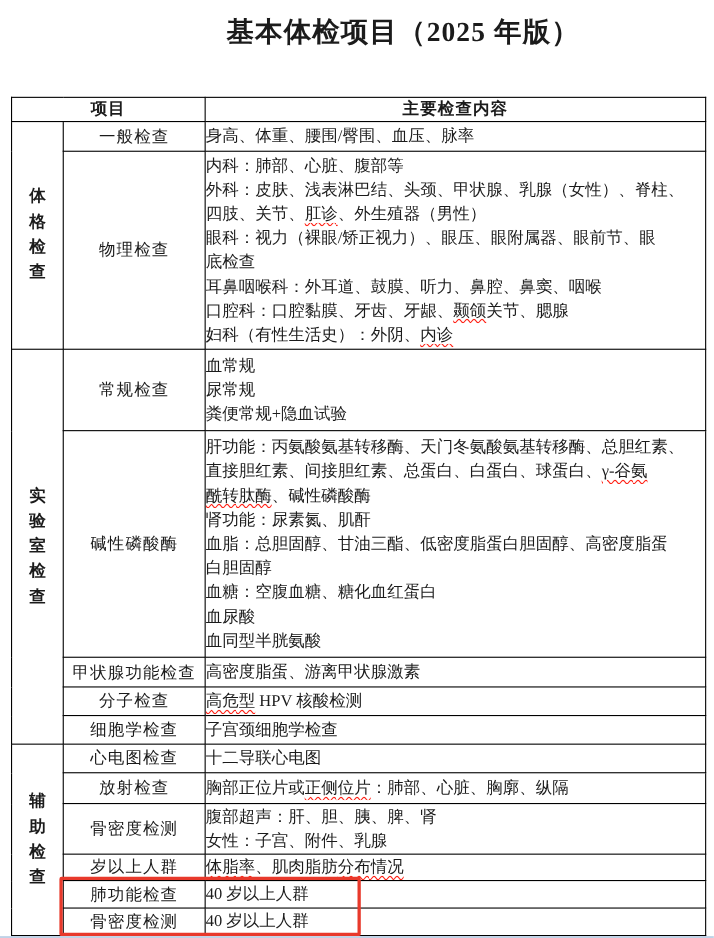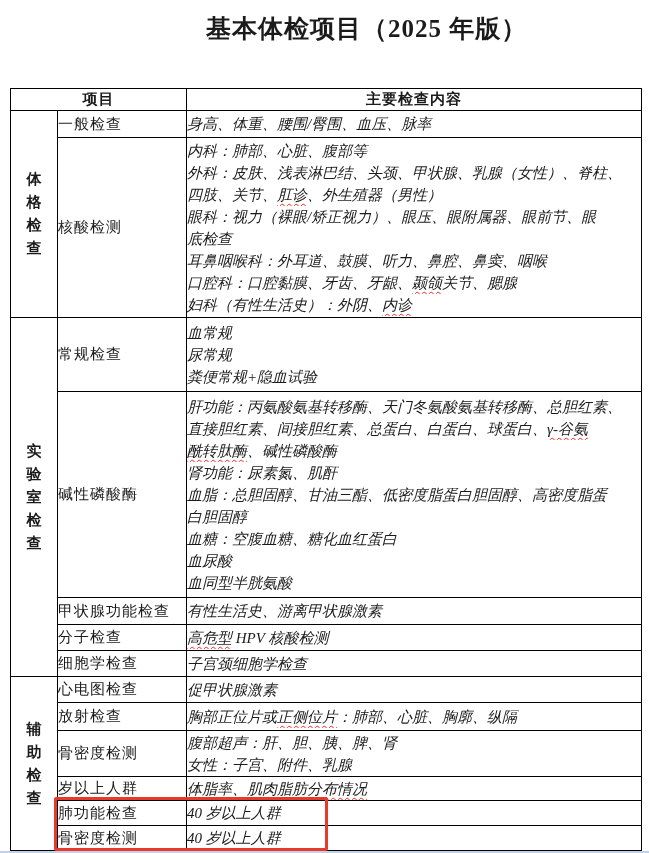--- a/index.html
+++ b/index.html
@@ -23,28 +23,28 @@
   }
   table.exam th{
     font-weight:bold;font-size:15px;height:21px;text-align:center;
     letter-spacing:1px;
   }
   td.cat{
     text-align:center;font-weight:bold;font-size:15px;
   }
   td.cat span{display:block;line-height:15px;margin:8px 0;}
   td.item{
-    font-size:15px;letter-spacing:1px;white-space:nowrap;
+    text-align:center;font-size:15px;letter-spacing:1px;white-space:nowrap;
     overflow:hidden;
   }
   td.content{
     font-size:15px;padding:1px 2px 1px 6px;
   }
   td.content .line{
-    line-height:22px;white-space:nowrap;overflow:hidden;font-style:italic;
+    line-height:22px;white-space:nowrap;overflow:hidden;
   }
   .sq{
     text-decoration:underline;
     text-decoration-style:wavy;
     text-decoration-color:#ff2015;
     text-decoration-thickness:1px;
     text-underline-offset:3px;
   }
   .red-box{
     position:absolute;border:3px solid #e8392b;border-radius:2px;
@@ -79,21 +79,21 @@
           <span>格</span>
           <span>检</span>
           <span>查</span>
         </td>
         <td class="item">一般检查</td>
         <td class="content">
           <div class="line"><span>身高、体重、腰围/臀围、血压、脉率</span></div>
         </td>
       </tr>
       <tr style="height: 180px;">
-        <td class="item">核酸检测</td>
+        <td class="item">物理检查</td>
         <td class="content">
           <div class="line"><span>内科：肺部、心脏、腹部等</span></div>
           <div class="line"><span>外科：皮肤、浅表淋巴结、头颈、甲状腺、乳腺（女性）、脊柱、</span></div>
           <div class="line"><span>四肢、关节、</span><span class="sq">肛诊</span><span>、外生殖器（男性）</span></div>
           <div class="line"><span>眼科：视力（裸眼/矫正视力）、眼压、眼附属器、眼前节、眼</span></div>
           <div class="line"><span>底检查</span></div>
           <div class="line"><span>耳鼻咽喉科：外耳道、鼓膜、听力、鼻腔、鼻窦、咽喉</span></div>
           <div class="line"><span>口腔科：口腔黏膜、牙齿、牙龈、</span><span class="sq">颞颌</span><span>关节、腮腺</span></div>
           <div class="line"><span>妇科（有性生活史）：外阴、</span><span class="sq">内诊</span></div>
         </td>
@@ -123,21 +123,21 @@
           <div class="line"><span>血脂：总胆固醇、甘油三酯、低密度脂蛋白胆固醇、高密度脂蛋</span></div>
           <div class="line"><span>白胆固醇</span></div>
           <div class="line"><span>血糖：空腹血糖、糖化血红蛋白</span></div>
           <div class="line"><span>血尿酸</span></div>
           <div class="line"><span>血同型半胱氨酸</span></div>
         </td>
       </tr>
       <tr style="height: 27px;">
         <td class="item">甲状腺功能检查</td>
         <td class="content">
-          <div class="line"><span>有性生活史、游离甲状腺激素</span></div>
+          <div class="line"><span>高密度脂蛋、游离甲状腺激素</span></div>
         </td>
       </tr>
       <tr style="height: 26px;">
         <td class="item">分子检查</td>
         <td class="content">
           <div class="line"><span class="sq">高危型</span><span> HPV 核酸检测</span></div>
         </td>
       </tr>
       <tr style="height: 26px;">
         <td class="item">细胞学检查</td>
@@ -147,21 +147,21 @@
       </tr>
       <tr style="height: 26px;">
         <td class="cat" rowspan="6">
           <span>辅</span>
           <span>助</span>
           <span>检</span>
           <span>查</span>
         </td>
         <td class="item">心电图检查</td>
         <td class="content">
-          <div class="line"><span>促甲状腺激素</span></div>
+          <div class="line"><span>十二导联心电图</span></div>
         </td>
       </tr>
       <tr style="height: 28px;">
         <td class="item">放射检查</td>
         <td class="content">
           <div class="line"><span>胸部正位片或</span><span class="sq">正侧位片</span><span>：肺部、心脏、胸廓、纵隔</span></div>
         </td>
       </tr>
       <tr style="height: 46px;">
         <td class="item">骨密度检测</td>

